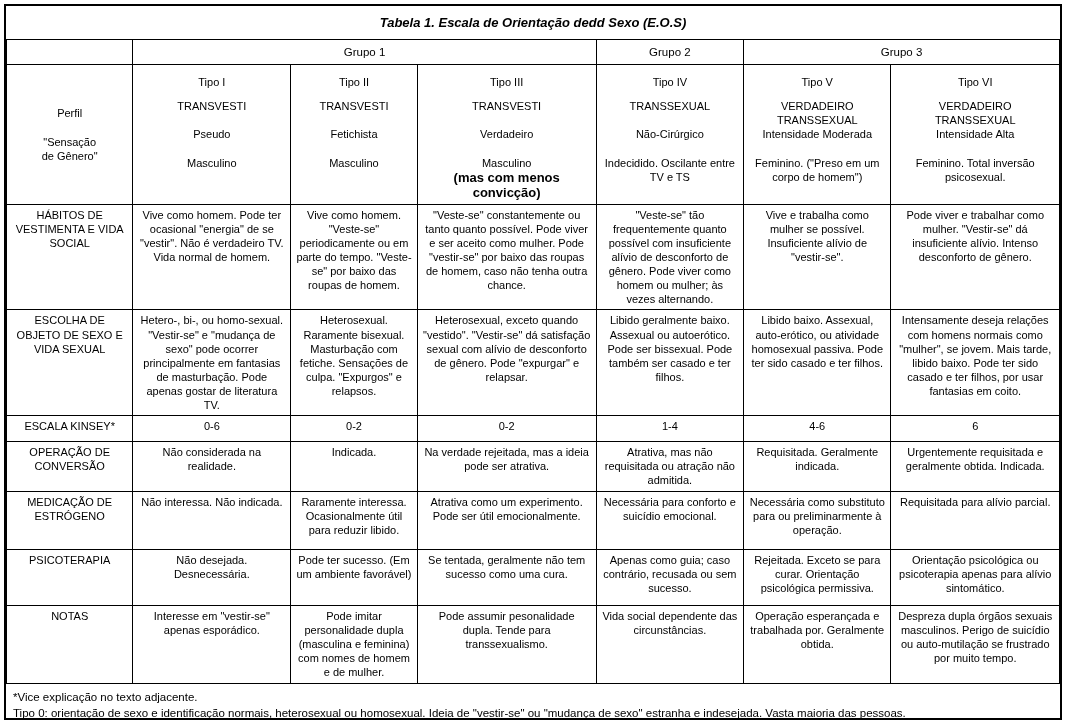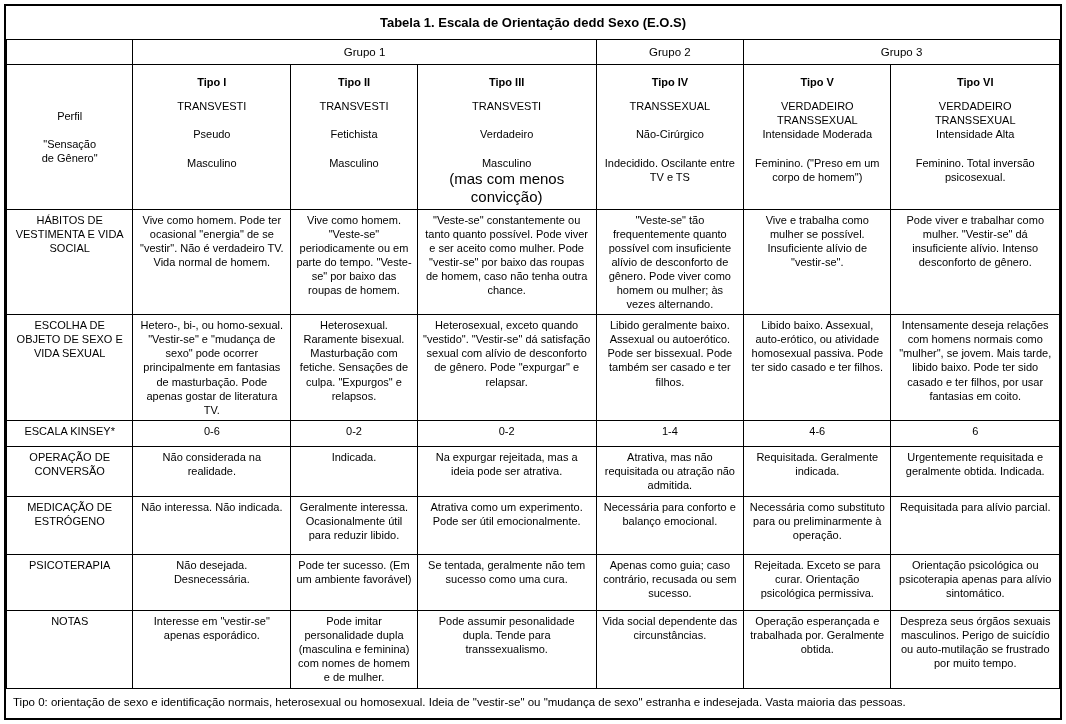--- a/index.html
+++ b/index.html
@@ -11,52 +11,52 @@
   }
   body { width: 1066px; height: 724px; }
   .sheet { width: 1066px; height: 724px; padding: 4px; }
   .outer {
     border: 2px solid #000;
     width: 100%; height: 100%;
     display: flex; flex-direction: column;
   }
   .title-block { padding: 7px 8px 6px; text-align: center; }
   .title-line {
-    font-size: 13px; font-weight: bold; line-height: 1.5;
+    font-size: 13px; font-weight: bold; font-style: italic; line-height: 1.5;
   }
   table {
     width: 100%;
     border-collapse: collapse;
     table-layout: fixed;
   }
   td {
     border: 1px solid #000;
     padding: 3px 5px;
     font-size: 11px;
     line-height: 1.28;
     text-align: center;
     vertical-align: top;
     white-space: pre-line;
     word-wrap: break-word;
   }
   tr.group-row td { font-weight: normal; font-size: 11.5px; padding: 5px 4px; vertical-align: middle; }
   tr.group-row { height: 24px; }
   tr.tipo-row { height: 20px; }
-  tr.tipo-row td.t { border-bottom: none; padding-top: 10px; font-weight: bold; }
+  tr.tipo-row td.t { border-bottom: none; padding-top: 10px; }
   tr.r-perfil td.p { border-top: none; padding-top: 7px; margin-top: 28px; }
   td.perfil-label { vertical-align: middle; }
   tr.r-perfil   { height: 104px; }
   tr.r-habitos  { height: 88px; }
   tr.r-escolha  { height: 104px; }
   tr.r-kinsey   { height: 26px; }
   tr.r-operacao { height: 50px; }
   tr.r-medicacao{ height: 58px; }
   tr.r-psico    { height: 56px; }
   tr.r-notas    { height: 78px; }
-  .note { display: block; font-size: 15px; line-height: 1.2; }
+  .note { display: block; font-size: 13px; line-height: 1.2; font-weight: bold; }
   .footnotes { padding: 5px 7px 6px; font-size: 11.5px; line-height: 1.4; text-align: left; }
 </style>
 </head>
 <body>
 
 <div class="sheet">
   <div class="outer">
 
     <div class="title-block">
       <div class="title-line">Tabela 1. Escala de Orientação dedd Sexo (E.O.S)</div>
@@ -154,32 +154,32 @@
         <td>0-2</td>
         <td>1-4</td>
         <td>4-6</td>
         <td>6</td>
       </tr>
 
       <tr class="r-operacao">
         <td>OPERAÇÃO DE CONVERSÃO</td>
         <td>Não considerada na realidade.</td>
         <td>Indicada.</td>
-        <td>Na expurgar rejeitada, mas a ideia pode ser atrativa.</td>
+        <td>Na verdade rejeitada, mas a ideia pode ser atrativa.</td>
         <td>Atrativa, mas não requisitada ou atração não admitida.</td>
         <td>Requisitada. Geralmente indicada.</td>
         <td>Urgentemente requisitada e geralmente obtida. Indicada.</td>
       </tr>
 
       <tr class="r-medicacao">
         <td>MEDICAÇÃO DE ESTRÓGENO</td>
         <td>Não interessa. Não indicada.</td>
-        <td>Geralmente interessa. Ocasionalmente útil para reduzir libido.</td>
+        <td>Raramente interessa. Ocasionalmente útil para reduzir libido.</td>
         <td>Atrativa como um experimento. Pode ser útil emocionalmente.</td>
-        <td>Necessária para conforto e balanço emocional.</td>
+        <td>Necessária para conforto e suicídio emocional.</td>
         <td>Necessária como substituto para ou preliminarmente à operação.</td>
         <td>Requisitada para alívio parcial.</td>
       </tr>
 
       <tr class="r-psico">
         <td>PSICOTERAPIA</td>
         <td>Não desejada. Desnecessária.</td>
         <td>Pode ter sucesso. (Em um ambiente favorável)</td>
         <td>Se tentada, geralmente não tem sucesso como uma cura.</td>
         <td>Apenas como guia; caso contrário, recusada ou sem sucesso.</td>
@@ -187,23 +187,24 @@
         <td>Orientação psicológica ou psicoterapia apenas para alívio sintomático.</td>
       </tr>
 
       <tr class="r-notas">
         <td>NOTAS</td>
         <td>Interesse em "vestir-se" apenas esporádico.</td>
         <td>Pode imitar personalidade dupla (masculina e feminina) com nomes de homem e de mulher.</td>
         <td>Pode assumir pesonalidade dupla. Tende para transsexualismo.</td>
         <td>Vida social dependente das circunstâncias.</td>
         <td>Operação esperançada e trabalhada por. Geralmente obtida.</td>
-        <td>Despreza seus órgãos sexuais masculinos. Perigo de suicídio ou auto-mutilação se frustrado por muito tempo.</td>
+        <td>Despreza dupla órgãos sexuais masculinos. Perigo de suicídio ou auto-mutilação se frustrado por muito tempo.</td>
       </tr>
     </tbody>
       </table>
 
     <div class="footnotes">
+      <div>*Vice explicação no texto adjacente.</div>
       <div>Tipo 0: orientação de sexo e identificação normais, heterosexual ou homosexual. Ideia de "vestir-se" ou "mudança de sexo" estranha e indesejada. Vasta maioria das pessoas.</div>
     </div>
 
   </div>
 </div>
 
 </body></html>

